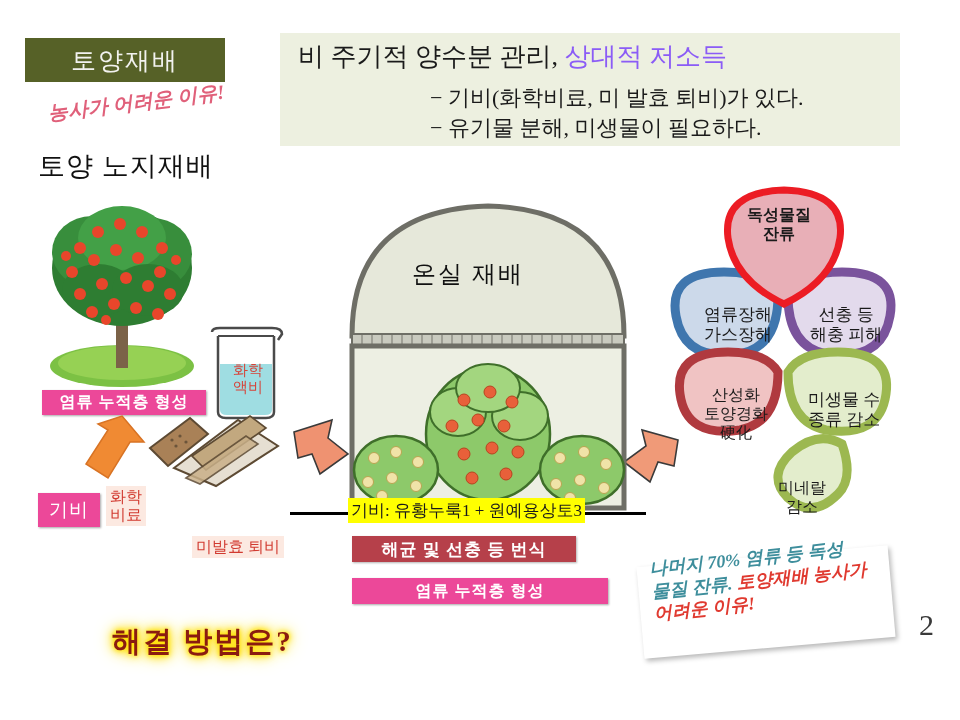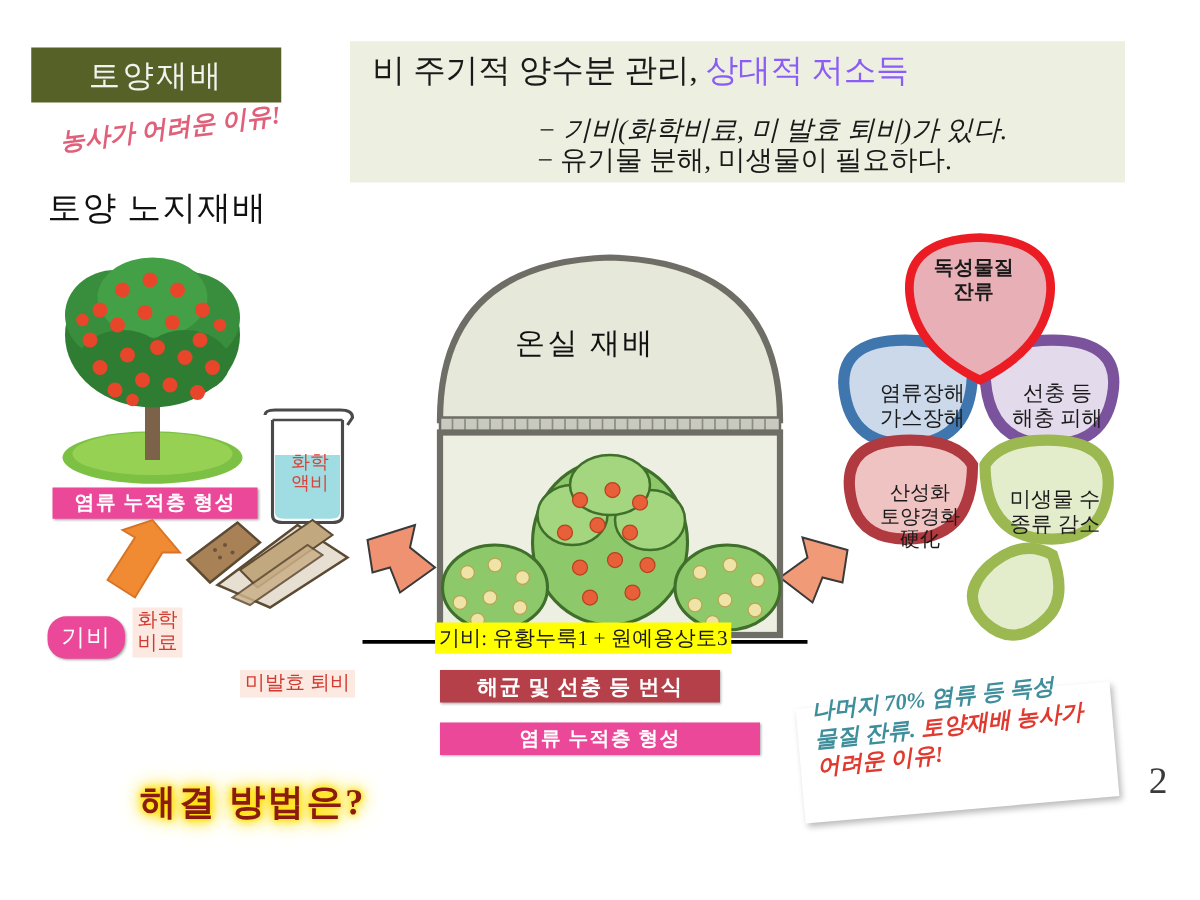--- a/index.html
+++ b/index.html
@@ -67,21 +67,21 @@
     color: #1a1a1a;
     white-space: nowrap;
   }
   .note-l1 .hl { color: #8b5cf6; }
   .note-l2, .note-l3 {
     position: absolute;
     font-size: 22px;
     color: #1a1a1a;
     white-space: nowrap;
   }
-  .note-l2 { left: 150px; top: 56px; font-style: italic; }
+  .note-l2 { left: 150px; top: 50px; }
   .note-l3 { left: 150px; top: 80px; }
 
   
   .olive-bar {
     position: absolute;
     background: #ec4899;
     color: #ffffff;
     font-size: 16px;
     font-weight: bold;
     display: flex; align-items: center; justify-content: center;
@@ -99,21 +99,21 @@
     letter-spacing: 1px;
     box-shadow: 1px 1px 2px rgba(0,0,0,.3);
     white-space: nowrap;
   }
 
   
   #salt-bar-left { left: 42px; top: 390px; width: 164px; height: 25px; }
   
   #gibi-box {
     left: 38px; top: 493px; width: 62px; height: 34px;
-    font-size: 19px; font-weight: normal; border-radius: 15px;
+    font-size: 19px; font-weight: normal;
   }
   
   #pest-bar { left: 352px; top: 536px; width: 224px; height: 26px; }
   #salt-bar-bottom { left: 352px; top: 578px; width: 256px; height: 26px; }
 
   
   .pink-label {
     position: absolute;
     background: #fce9e1;
     color: #d13a30;
@@ -474,20 +474,24 @@
   </div>
   <div class="petal-text" id="pt-acid">
     <span>산성화</span><br>
     <span>토양경화</span><br>
     <span>硬化</span>
   </div>
   <div class="petal-text" id="pt-micro">
     <span>미생물 수</span><br>
     <span>종류 감소</span>
   </div>
+  <div class="petal-text" id="pt-mineral">
+    <span>미네랄</span><br>
+    <span>감소</span>
+  </div>
 
   <div class="sticky"></div>
   <div class="sticky-txt">
     <span class="teal">나머지 70% 염류 등 독성</span><br>
     <span class="teal">물질 잔류.</span><span class="red"> 토양재배 농사가</span><br>
     <span class="red">어려운 이유!</span>
   </div>
 
   <div id="solution">해결 방법은?</div>
 

